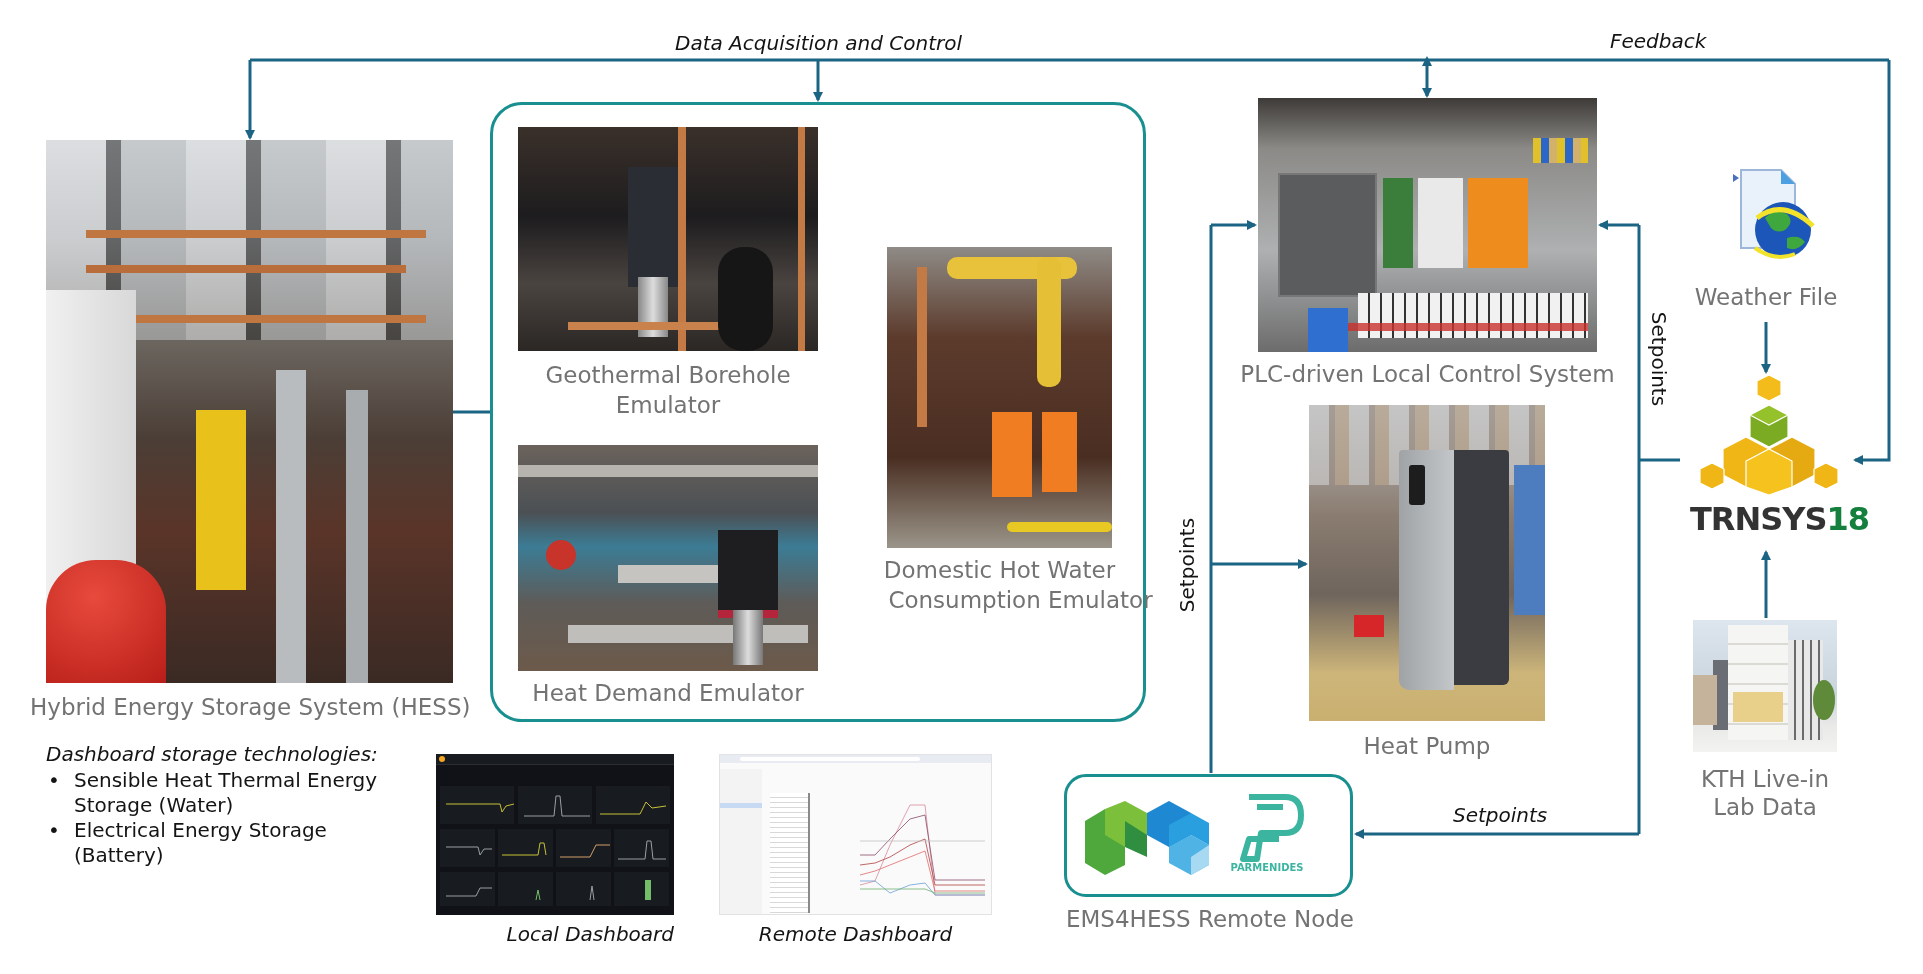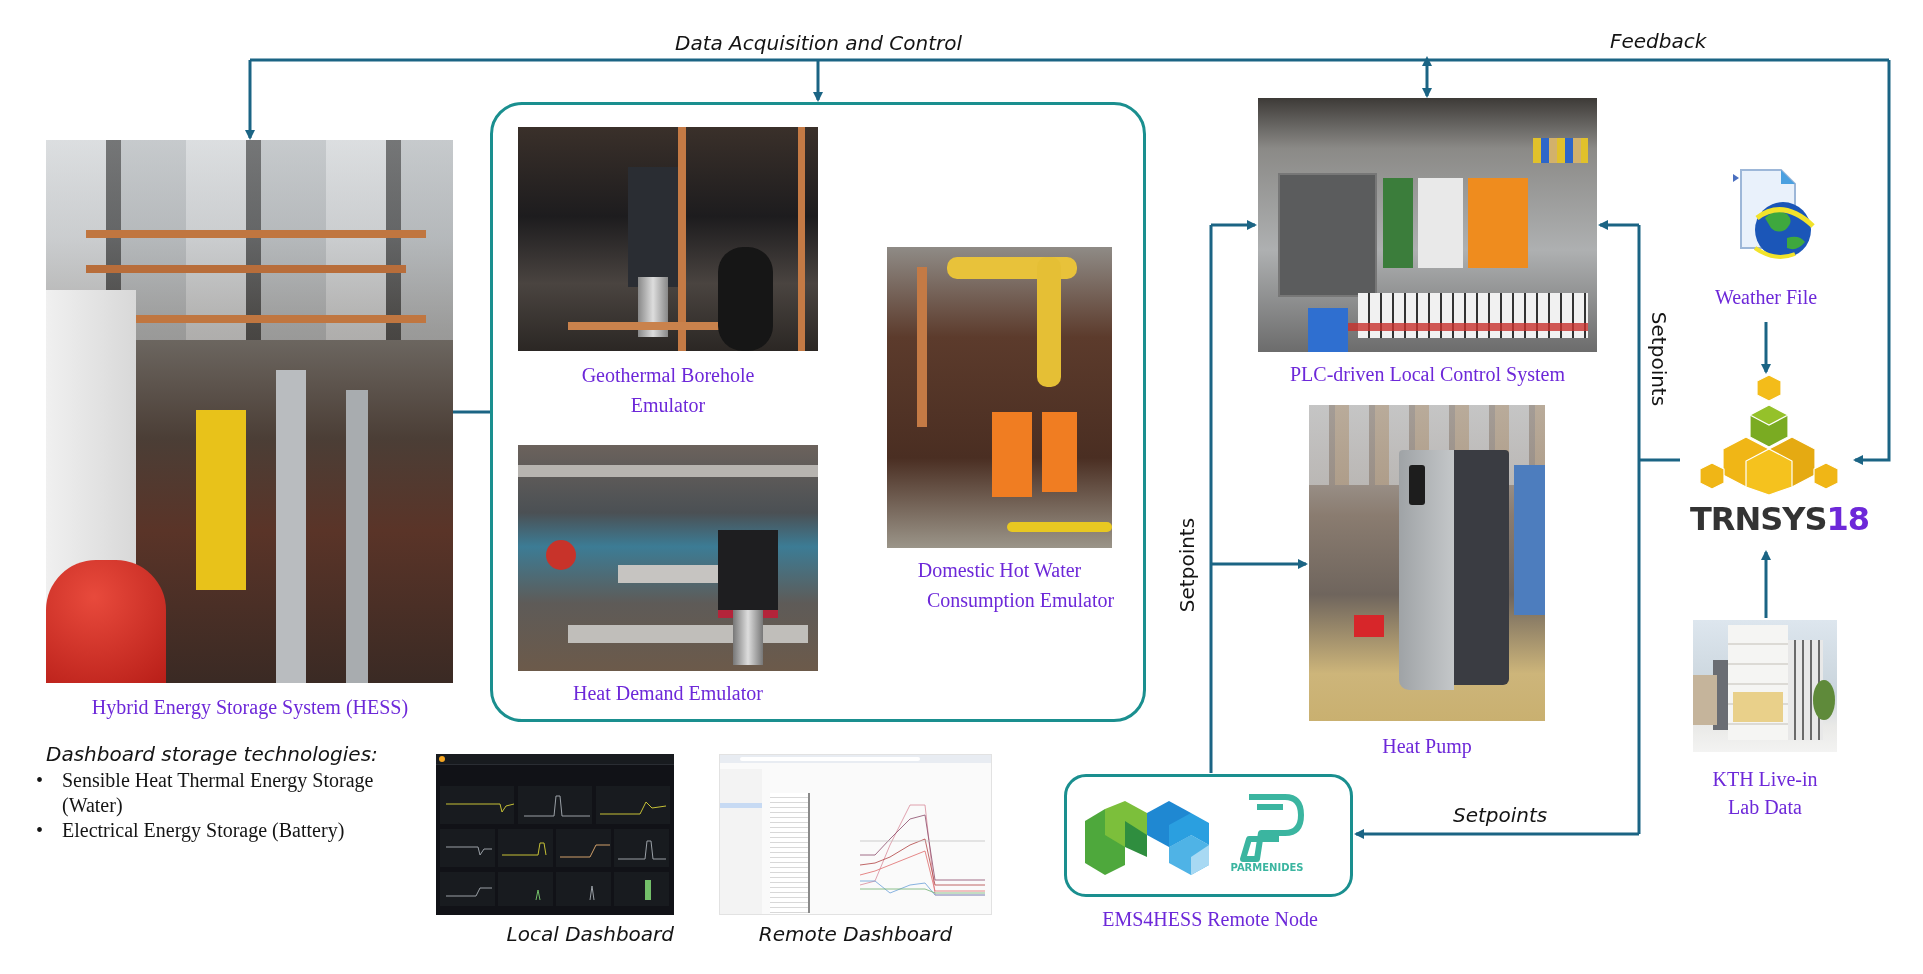--- a/index.html
+++ b/index.html
@@ -1,18 +1,18 @@
 <!DOCTYPE html>
 <html><head>
 <meta charset="utf-8">
 <style>
   html, body { margin:0; padding:0; background:#ffffff; }
   body { width:1923px; height:974px; position:relative; overflow:hidden; font-family:"DejaVu Sans", sans-serif; color:#111; }
   .abs { position:absolute; }
-  .lbl { position:absolute; font-size:20px; color:#6d28d9; text-align:center; white-space:nowrap; line-height:30px;font-family:Liberation Serif, serif; }
+  .lbl { position:absolute; font-size:23px; color:#737373; text-align:center; white-space:nowrap; line-height:30px; }
   .lbl-sm { position:absolute; font-size:20px; color:#141414; white-space:nowrap; line-height:24px;font-style:italic; }
   .vlbl { position:absolute; font-size:20px; color:#141414; white-space:nowrap; transform-origin:center center; }
   svg.wires { position:absolute; left:0; top:0; }
   .photo { position:absolute; overflow:hidden; }
   .teal-box { position:absolute; border:3px solid #1a8f8f; border-radius:32px; box-sizing:border-box; }
   ul.tech { position:absolute; margin:0; padding:0; list-style:none; font-size:20px; line-height:25px; color:#141414; }
   ul.tech li { position:relative; padding-left:28px; width:330px; }
   ul.tech li::before { content:"•"; position:absolute; left:2px; top:0; }
   .dash { position:absolute; overflow:hidden; }
 </style>
@@ -70,21 +70,21 @@
   <div class="abs" style="left:40px;top:175px;width:340px;height:8px;background:#c07640;"></div>
   <div class="abs" style="left:0;top:150px;width:90px;height:393px;background:linear-gradient(90deg,#f0f0f0,#d8d8d8);"></div>
   <div class="abs" style="left:150px;top:270px;width:50px;height:180px;background:#e8c21a;"></div>
   <div class="abs" style="left:230px;top:230px;width:30px;height:313px;background:#b9bcbf;"></div>
   <div class="abs" style="left:300px;top:250px;width:22px;height:293px;background:#a8acaf;"></div>
   <div class="abs" style="left:0;top:420px;width:120px;height:123px;border-radius:50px 50px 0 0;background:radial-gradient(circle at 40% 30%,#e84a3c,#b81e18);"></div>
 </div>
 <div class="lbl" style="left:30px;top:692px;width:440px;">Hybrid Energy Storage System (HESS)</div>
 
 <div class="lbl-sm" style="left:46px;top:742px;">Dashboard storage technologies:</div>
-<ul class="tech" style="left:34px;top:768px;font-family:Liberation Serif, serif;">
+<ul class="tech" style="left:46px;top:768px;">
   <li>Sensible Heat Thermal Energy Storage (Water)</li>
   <li>Electrical Energy Storage (Battery)</li>
 </ul>
 
 <div class="teal-box" style="left:490px;top:102px;width:656px;height:620px;"></div>
 
 <div class="photo" style="left:518px;top:127px;width:300px;height:224px;background:linear-gradient(180deg,#3a302a 0%,#1d1c1e 40%,#4a4440 70%,#2b2724 100%);">
   <div class="abs" style="left:110px;top:40px;width:50px;height:120px;background:#2a2d33;"></div>
   <div class="abs" style="left:120px;top:150px;width:30px;height:60px;background:linear-gradient(90deg,#888,#ddd,#888);"></div>
   <div class="abs" style="left:160px;top:0;width:8px;height:224px;background:#c47a45;"></div>
@@ -173,21 +173,21 @@
     <polygon points="71,0 83,6 83,20 71,26 59,20 59,6" fill="#f3bc1a"></polygon>
     <polygon points="71,30 90,40 90,62 71,72 52,62 52,40" fill="#7aab22"></polygon>
     <polygon points="71,30 90,40 71,50 52,40" fill="#95c12a"></polygon>
     <polygon points="48,62 71,74 71,100 48,112 25,100 25,74" fill="#f0b616"></polygon>
     <polygon points="94,62 117,74 117,100 94,112 71,100 71,74" fill="#e5aa12"></polygon>
     <polygon points="71,74 94,86 94,112 71,120 48,112 48,86" fill="#f5c21e"></polygon>
     <polygon points="14,88 26,94 26,108 14,114 2,108 2,94" fill="#f0b616"></polygon>
     <polygon points="128,88 140,94 140,108 128,114 116,108 116,94" fill="#f0b616"></polygon>
   </g>
 </svg>
-<div class="abs" style="left:1690px;top:500px;width:160px;text-align:center;font-family:'DejaVu Sans',sans-serif;font-weight:bold;font-size:32px;letter-spacing:-1px;"><span style="color:#333;">TRNSYS</span><span style="color:#6d28d9;">18</span></div>
+<div class="abs" style="left:1690px;top:500px;width:160px;text-align:center;font-family:'DejaVu Sans',sans-serif;font-weight:bold;font-size:32px;letter-spacing:-1px;"><span style="color:#333;">TRNSYS</span><span style="color:#15803d;">18</span></div>
 
 <div class="photo" style="left:1693px;top:620px;width:144px;height:132px;background:linear-gradient(180deg,#dde6ee 0%,#c9d4dc 55%,#e9e9e7 80%,#f3f3f2 100%);">
   <div class="abs" style="left:20px;top:40px;width:28px;height:70px;background:#6a6d73;"></div>
   <div class="abs" style="left:0;top:55px;width:24px;height:50px;background:#c5b49b;"></div>
   <div class="abs" style="left:35px;top:5px;width:60px;height:115px;background:repeating-linear-gradient(180deg,#f5f5f3 0 18px,#dcdad5 18px 20px);"></div>
   <div class="abs" style="left:40px;top:72px;width:50px;height:30px;background:#e9d08a;"></div>
   <div class="abs" style="left:95px;top:20px;width:35px;height:100px;background:repeating-linear-gradient(90deg,#e8e8e8 0 6px,#6a6a6a 6px 8px);"></div>
   <div class="abs" style="left:120px;top:60px;width:22px;height:40px;border-radius:50%;background:#5f8a3a;"></div>
 </div>
 <div class="lbl" style="left:1665px;top:764px;width:200px;">KTH Live-in</div>

